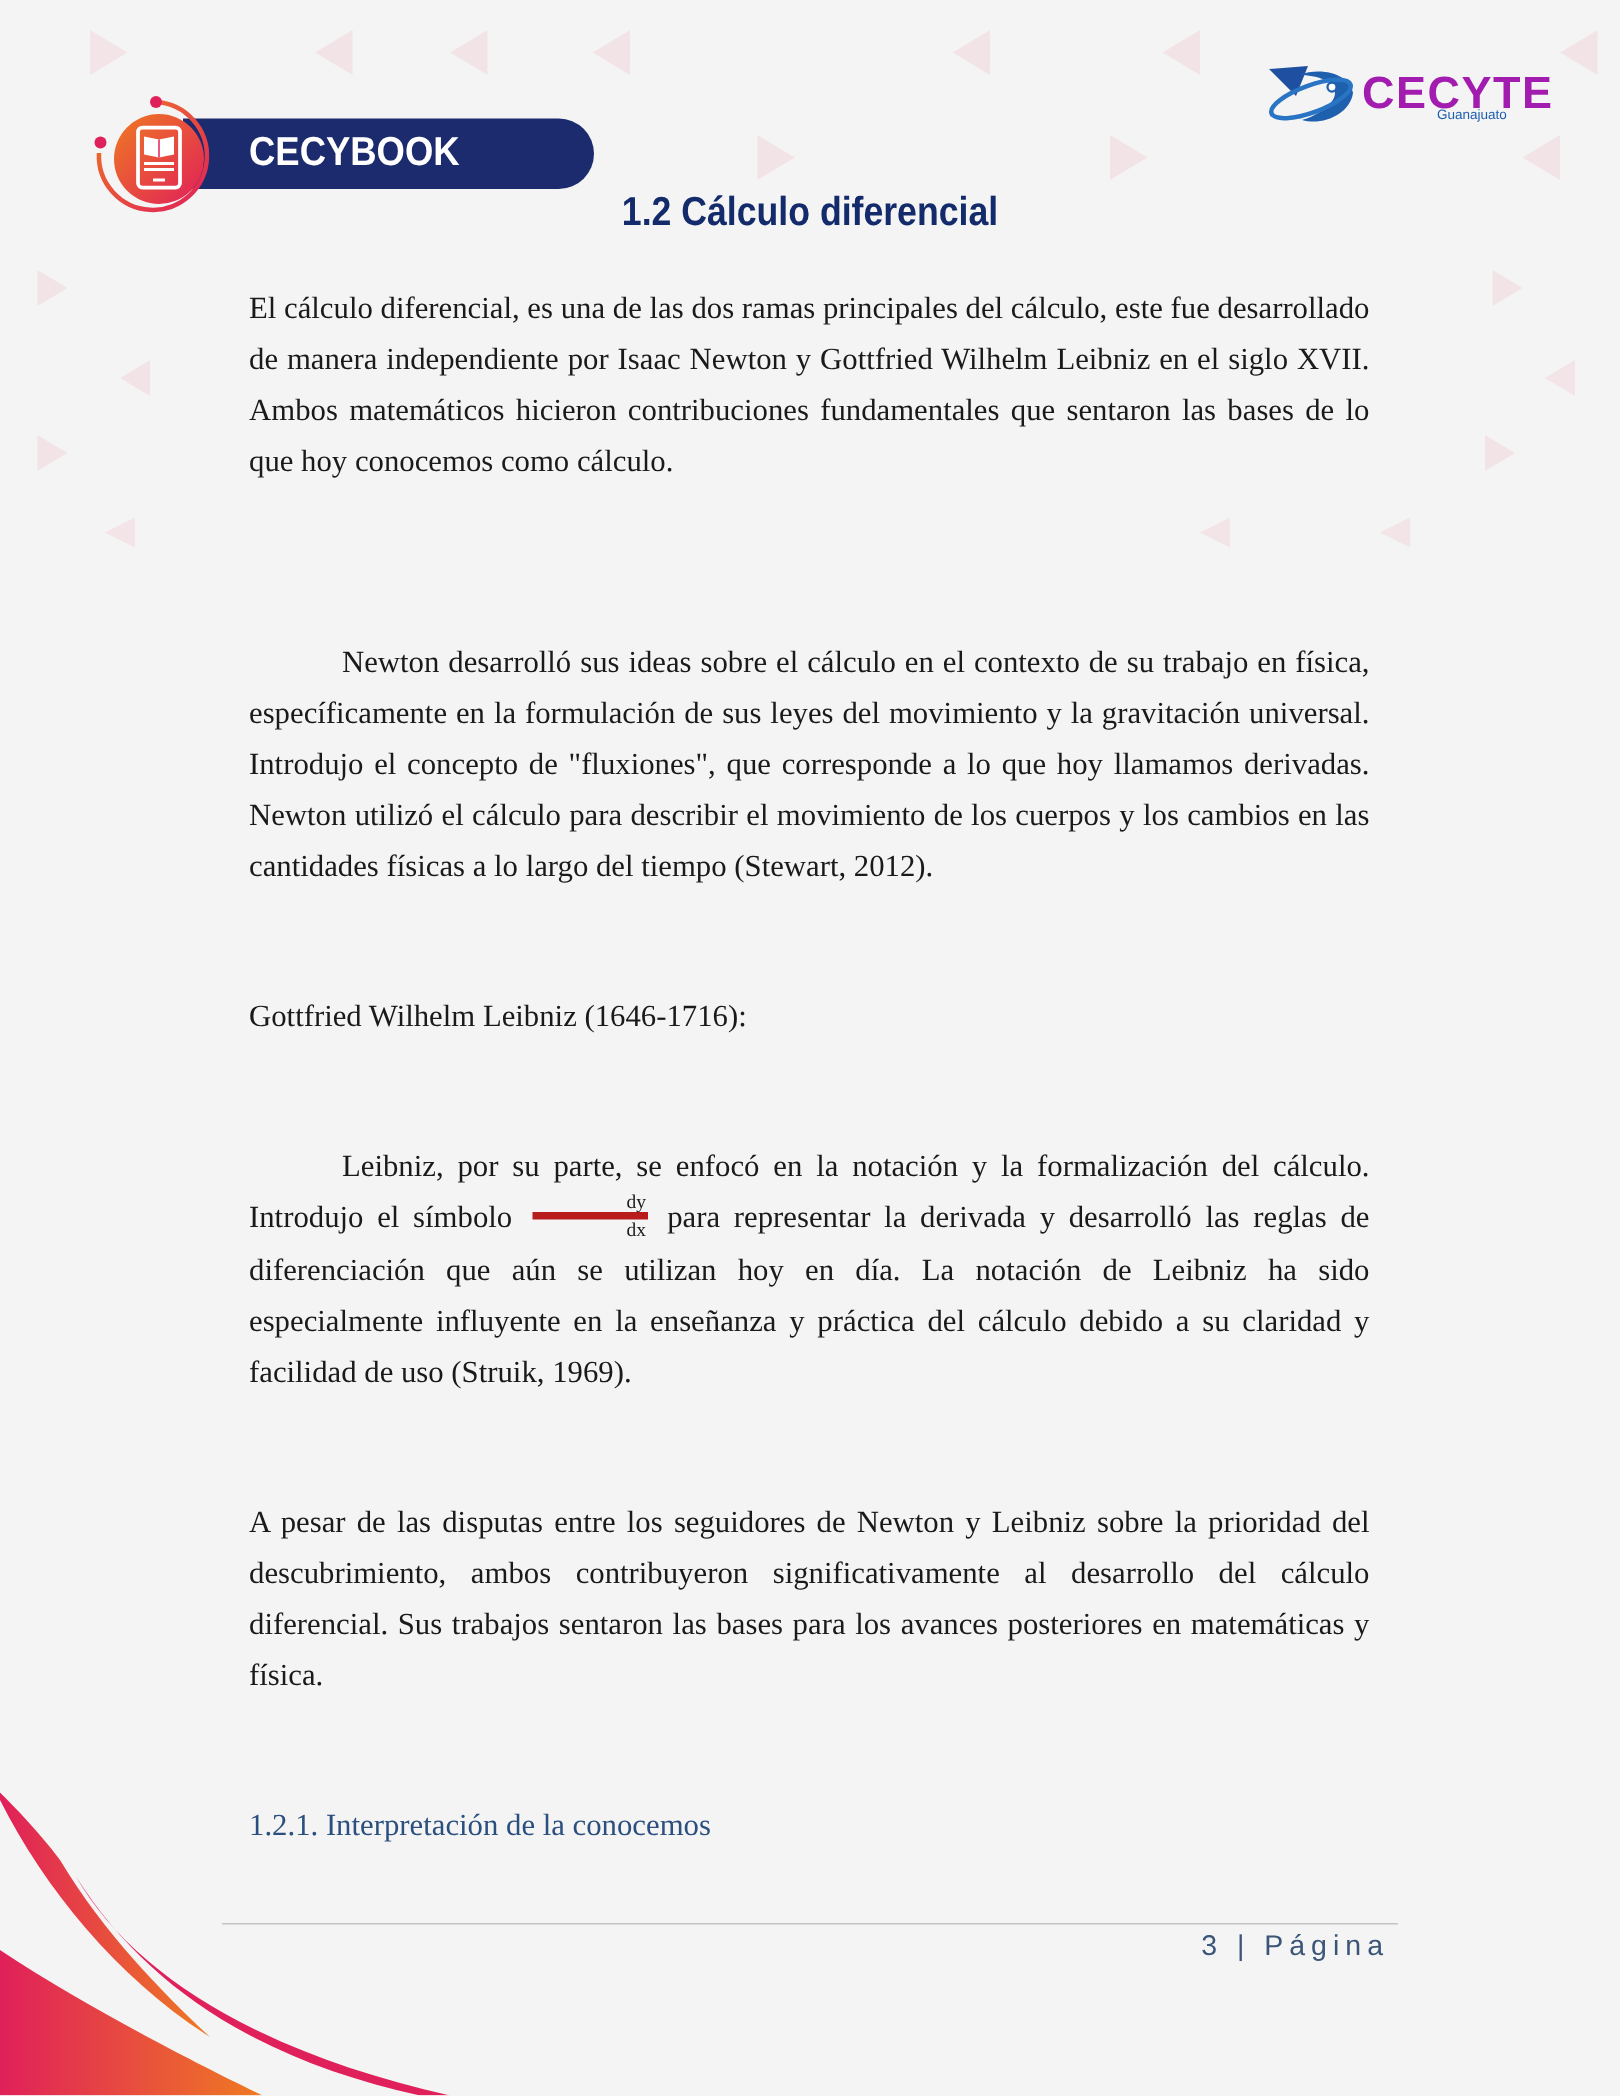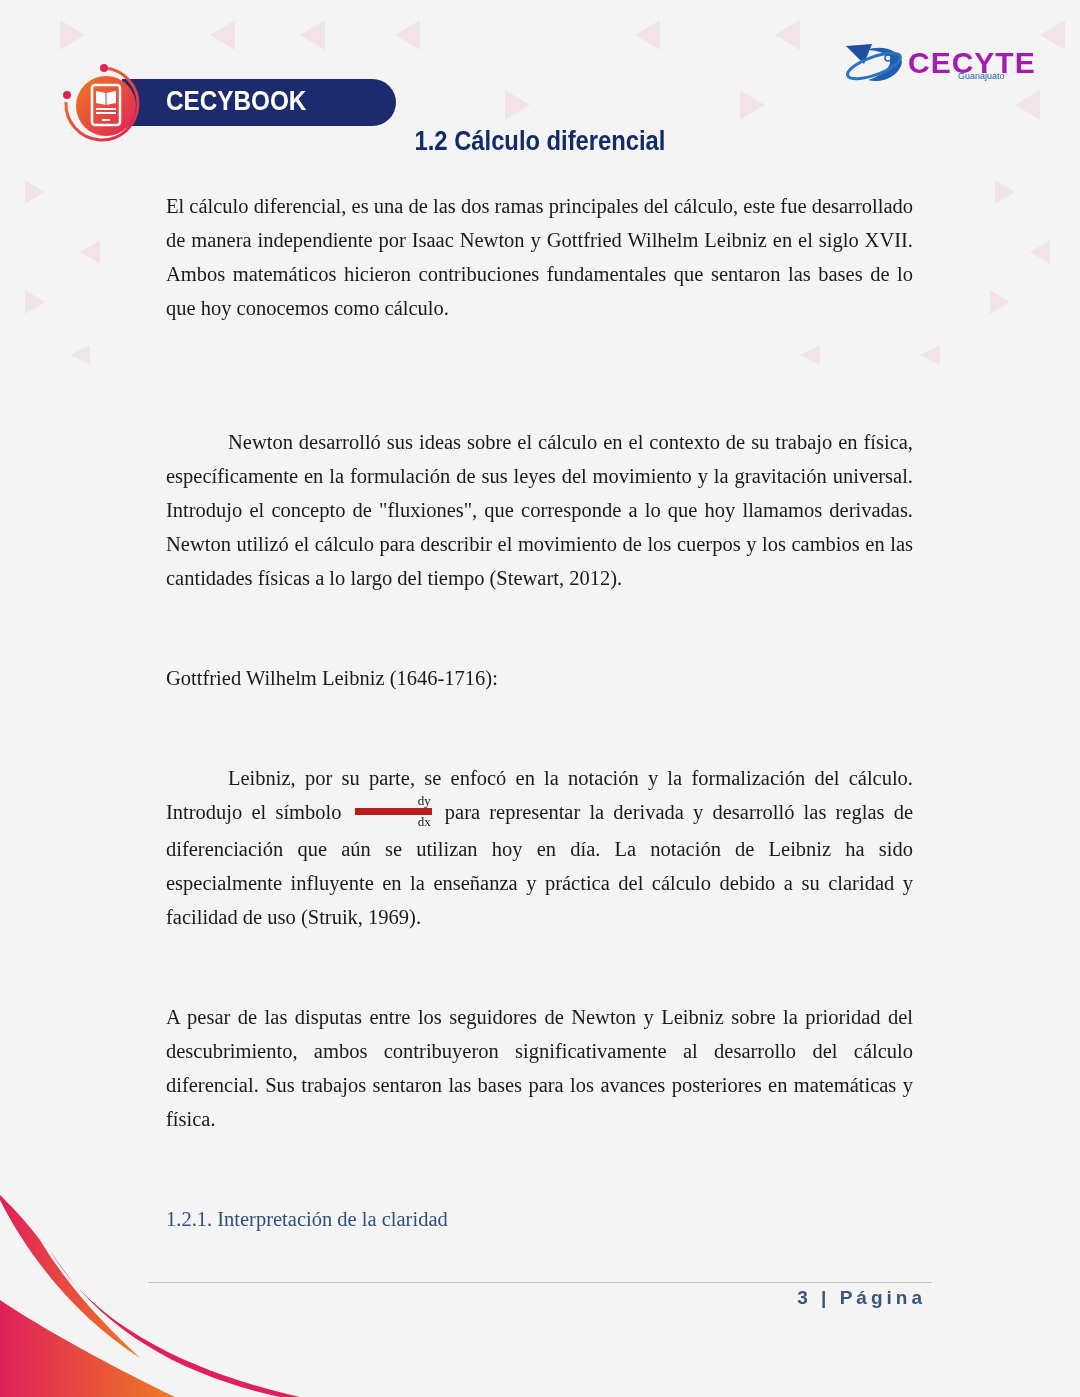--- a/index.html
+++ b/index.html
@@ -44,29 +44,29 @@
     font-size: 20.5px; line-height: 34px;
   }
   .content p { margin: 16px; text-align: justify; }
   .gap { height: 34px; }
   .indent { text-indent: 62px; }
   .subheading { color: #2b4f7e; font-size: 20.5px; margin: 0; }
   .frac {
     display: inline-block; vertical-align: middle; text-align: center;
     font-size: 13px; line-height: 14px; margin: 0 4px; position: relative; top: -3px;
   }
-  .frac .num { display: block; border-bottom: 7px solid #b91c1c; padding: 0 1px; }
+  .frac .num { display: block; border-bottom: 5px solid #b91c1c; padding: 0 1px; }
   .frac .den { display: block; }
   .footer-line {
     position: absolute; left: 148px; width: 784px; top: 1282px; height: 1px;
     background: #c4c4c4; z-index: 2;
   }
   .page-number {
     position: absolute; right: 154px; top: 1287px; z-index: 2;
-    font-family: "Liberation Sans", "DejaVu Sans", sans-serif; font-weight: bold;
+    font-family: "Liberation Sans", "DejaVu Sans", sans-serif; font-weight: normal;
     font-size: 19px; color: #3a5578; letter-spacing: 4px;
   }
   .corner-swoosh { position: absolute; left: 0; top: 1180px; width: 320px; height: 217px; z-index: 1; }
 </style>
 </head>
 <body>
 
 <svg class="bg-pattern" width="1080" height="1397">
   <g fill="#f1d7dc" opacity="0.55">
     <polygon points="60,20 85,35 60,50"></polygon>
@@ -139,21 +139,21 @@
   <p>Gottfried Wilhelm Leibniz (1646-1716):</p>
   <div class="gap"></div>
   <p class="indent" style="line-height:34px;">
     <span>Leibniz, por su parte, se enfocó en la notación y la formalización del cálculo. Introdujo el símbolo</span>
     <span class="frac"><span class="num">dy</span><span class="den">dx</span></span>
     <span>para representar la derivada y desarrolló las reglas de diferenciación que aún se utilizan hoy en día. La notación de Leibniz ha sido especialmente influyente en la enseñanza y práctica del cálculo debido a su claridad y facilidad de uso (Struik, 1969).</span>
   </p>
   <div class="gap"></div>
   <p>A pesar de las disputas entre los seguidores de Newton y Leibniz sobre la prioridad del descubrimiento, ambos contribuyeron significativamente al desarrollo del cálculo diferencial. Sus trabajos sentaron las bases para los avances posteriores en matemáticas y física.</p>
   <div class="gap"></div>
-  <p class="subheading">1.2.1. Interpretación de la claridad</p>
+  <p class="subheading">1.2.1. Interpretación de la conocemos</p>
   <div style="height:14px"></div>
 </div>
 
 <div class="footer-line"></div>
 <div class="page-number">3 | Página</div>
 
 <svg class="corner-swoosh" viewBox="0 0 320 217">
   <defs>
     <linearGradient id="sw" x1="0" y1="0" x2="1" y2="0">
       <stop offset="0" stop-color="#e0205a"></stop>

